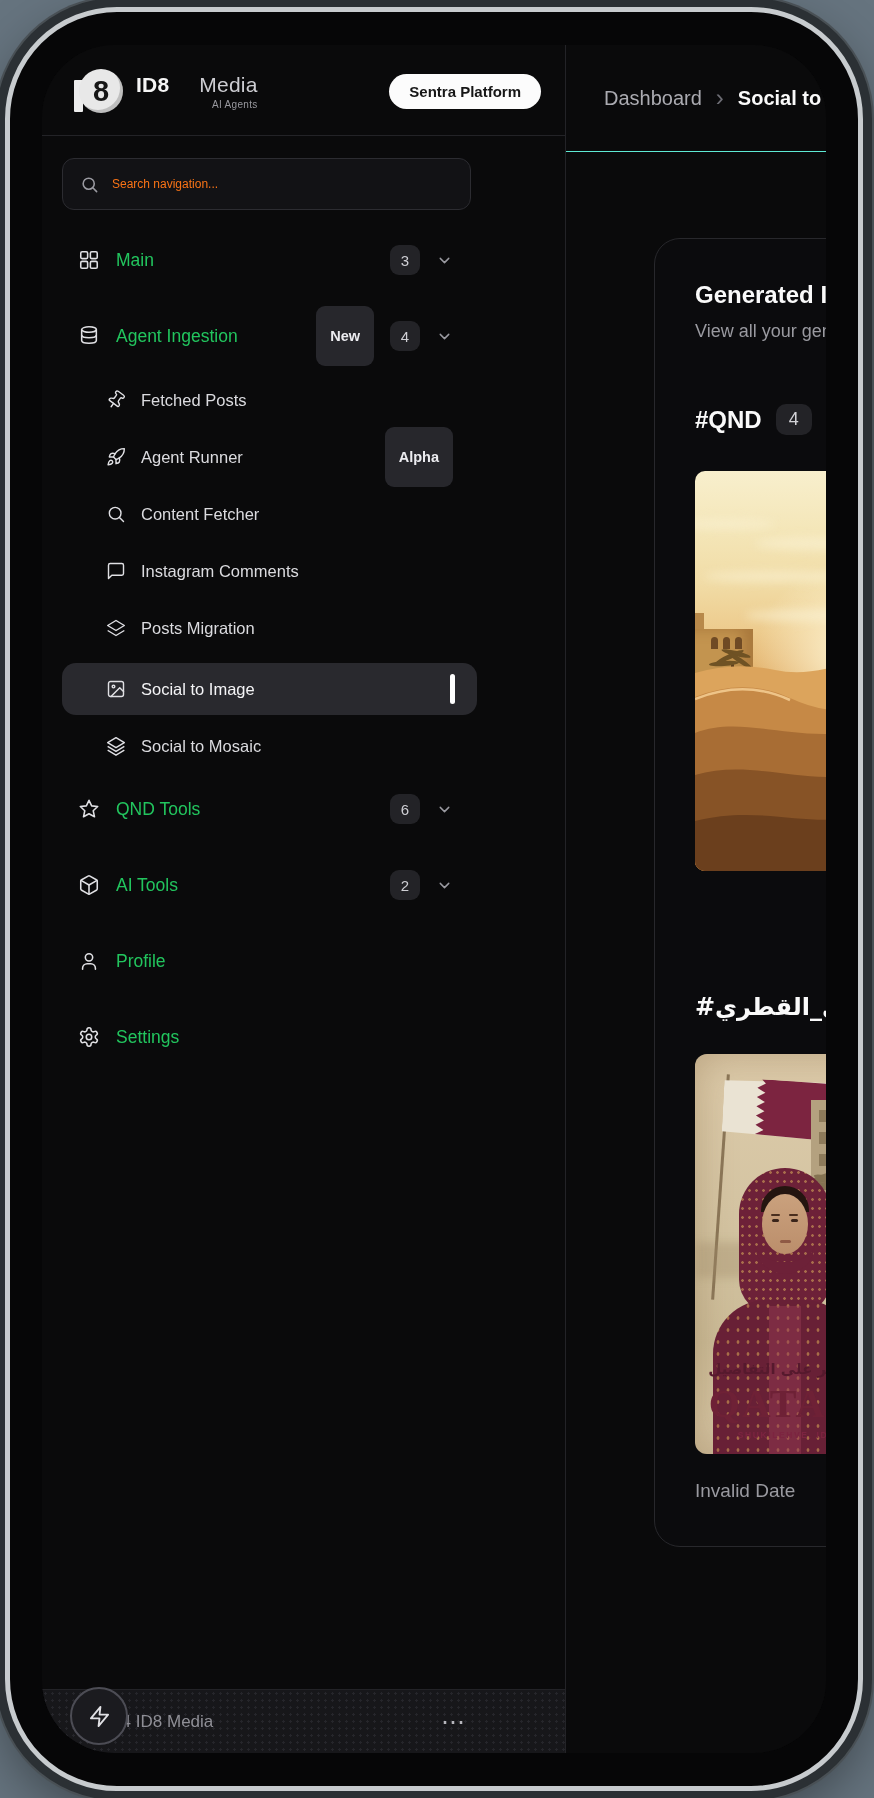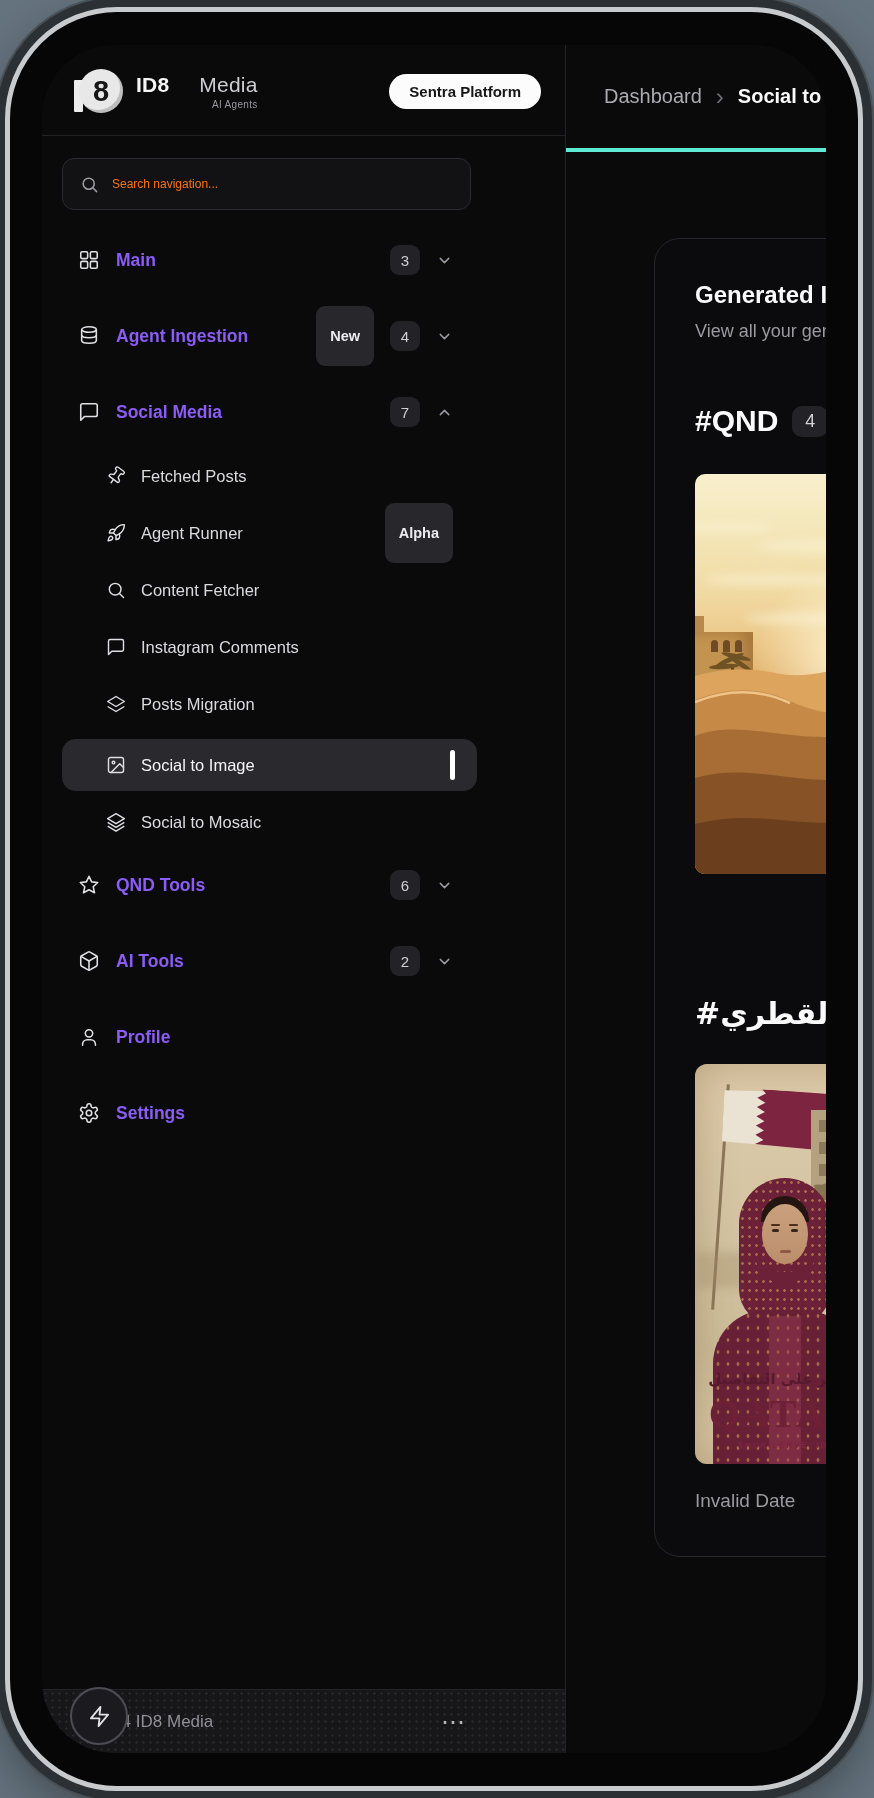--- a/index.html
+++ b/index.html
@@ -54,21 +54,21 @@
     border: 1px solid #2c2c31; border-radius: 12px; background: #121215;
     display: flex; align-items: center; gap: 13px; padding: 0 17px;
   }
   .search-ph { font-size: 12px; color: #f97316; }
   .nav { padding: 24px 88px 0 20px; }
   .nav-row {
     height: 52px; display: flex; align-items: center; gap: 16px;
     padding: 0 24px 0 16px; margin-bottom: 24px; border-radius: 14px; position: relative;
     cursor: default;
   }
-  .nav-label { flex: 1; font-size: 17.5px; font-weight: 700; color: #8b5cf6; white-space: nowrap; }
+  .nav-label { flex: 1; font-size: 17.5px; font-weight: 400; color: #22c55e; white-space: nowrap; }
   .count-badge {
     min-width: 30px; height: 30px; padding: 0 9px; border-radius: 9px;
     background: #232327; color: #cfcfd4; font-size: 15px;
     display: flex; align-items: center; justify-content: center;
   }
   .tag-badge {
     background: #27272c; color: #ececf0; font-size: 14.5px; font-weight: 600;
     padding: 22px 14px; border-radius: 9px;
   }
   .sub-list { margin: -8px 0 15px; }
@@ -93,38 +93,38 @@
   .copyright { flex: 1; font-size: 17px; color: #8f8f96; white-space: nowrap; }
   .more-btn { font-size: 24px; color: #b6b6bc; background: none; border: none; line-height: 1; }
   .zap-btn {
     position: absolute; left: 28px; bottom: 8px; width: 58px; height: 58px;
     border-radius: 50%; background: #1b1b1f; border: 2px solid #4c4c54;
     display: flex; align-items: center; justify-content: center; color: #f2f2f4; z-index: 3;
   }
   
   .main { flex: 1; min-width: 0; display: flex; flex-direction: column; background: #0a0a0b; }
   .main-header {
-    height: 107px; border-bottom: 4px solid #5eead4;
+    height: 107px; border-bottom: 1px solid #5eead4;
     display: flex; align-items: center; padding-left: 38px;
     white-space: nowrap; overflow: hidden; flex: none;
   }
   .crumb-root { font-size: 20px; color: #ababb1; }
   .crumb-sep { font-size: 24px; color: #6d6d74; margin: 0 14px; }
   .crumb-current { font-size: 20px; font-weight: 700; color: #fafafa; }
   .main-body { flex: 1; position: relative; overflow: hidden; }
   .card {
     position: absolute; left: 88px; top: 86px; width: 430px;
     background: #0b0b0d; border: 1px solid #28282c; border-radius: 26px;
     padding: 42px 40px 44px;
   }
   .card-title { font-size: 24px; font-weight: 700; color: #fafafa; white-space: nowrap; }
   .card-subtitle { font-size: 18px; color: #9a9aa0; margin-top: 12px; white-space: nowrap; }
   .hash-row { display: flex; align-items: center; gap: 14px; }
   .hash-row.first { margin-top: 62px; }
-  .hash-tag { font-size: 30px; font-weight: 700; color: #fafafa; white-space: nowrap; }
+  .hash-tag { font-size: 24px; font-weight: 700; color: #fafafa; white-space: nowrap; }
   .hash-tag.arabic { font-family: "DejaVu Sans", sans-serif; direction: ltr; unicode-bidi: isolate; }
   .hash-count { background: #232327; color: #d2d2d6; font-size: 18px; padding: 5px 13px; border-radius: 10px; }
   .gen-image { position: relative; width: 176px; height: 400px; overflow: hidden; flex: none; }
   .img-caption { font-size: 19px; color: #9a9aa0; margin-top: 26px; white-space: nowrap; }
   
   .img-desert { border-radius: 10px; margin-top: 36px;
     background: linear-gradient(180deg,#f8efcd 0%,#f4e6b8 15%,#f1dca6 28%,#edcb8d 40%,#e7bc7a 47%,#e1ae66 53%); }
   .desert-glow { position: absolute; left: 60px; top: 90px; width: 200px; height: 190px;
     background: radial-gradient(closest-side, rgba(255,247,216,.95), rgba(255,247,216,0)); }
   .cloud { position: absolute; background: rgba(250,241,211,.6); border-radius: 50%; filter: blur(5px); }
@@ -246,34 +246,20 @@
           <span class="nav-label">Agent Ingestion</span>
           <span class="tag-badge">New</span>
           <span class="count-badge">4</span>
           <span class="chev">
             <svg width="17" height="17" viewBox="0 0 24 24" fill="none" stroke="currentColor" stroke-width="2" stroke-linecap="round" stroke-linejoin="round">
                 <polyline points="6 9 12 15 18 9"></polyline>
               </svg>
           </span>
         </div>
 
-        <div class="nav-row">
-          <span class="icon">
-            <svg width="22" height="22" viewBox="0 0 24 24" fill="none" stroke="currentColor" stroke-width="1.7" stroke-linejoin="round">
-                <path d="M21 15a2 2 0 0 1-2 2H7l-4 4V5a2 2 0 0 1 2-2h14a2 2 0 0 1 2 2z"></path>
-              </svg>
-          </span>
-          <span class="nav-label">Social Media</span>
-          <span class="count-badge">7</span>
-          <span class="chev">
-            <svg width="17" height="17" viewBox="0 0 24 24" fill="none" stroke="currentColor" stroke-width="2" stroke-linecap="round" stroke-linejoin="round">
-                <polyline points="6 15 12 9 18 15"></polyline>
-              </svg>
-          </span>
-        </div>
 
         <div class="sub-list">
 
           <div class="sub-row">
             <span class="icon" style="transform:rotate(36deg)">
               <svg width="20" height="20" viewBox="0 0 24 24" fill="none" stroke="currentColor" stroke-width="1.7" stroke-linecap="round" stroke-linejoin="round">
                   <path d="M12 17v5"></path>
                   <path d="M9 10.8a2 2 0 0 1-1.1 1.8l-1.8.9A2 2 0 0 0 5 15.2V16a1 1 0 0 0 1 1h12a1 1 0 0 0 1-1v-.8a2 2 0 0 0-1.1-1.7l-1.8-.9A2 2 0 0 1 15 10.8V7a1 1 0 0 1 1-1 2 2 0 0 0 0-4H8a2 2 0 0 0 0 4 1 1 0 0 1 1 1z"></path>
                 </svg>
             </span>

